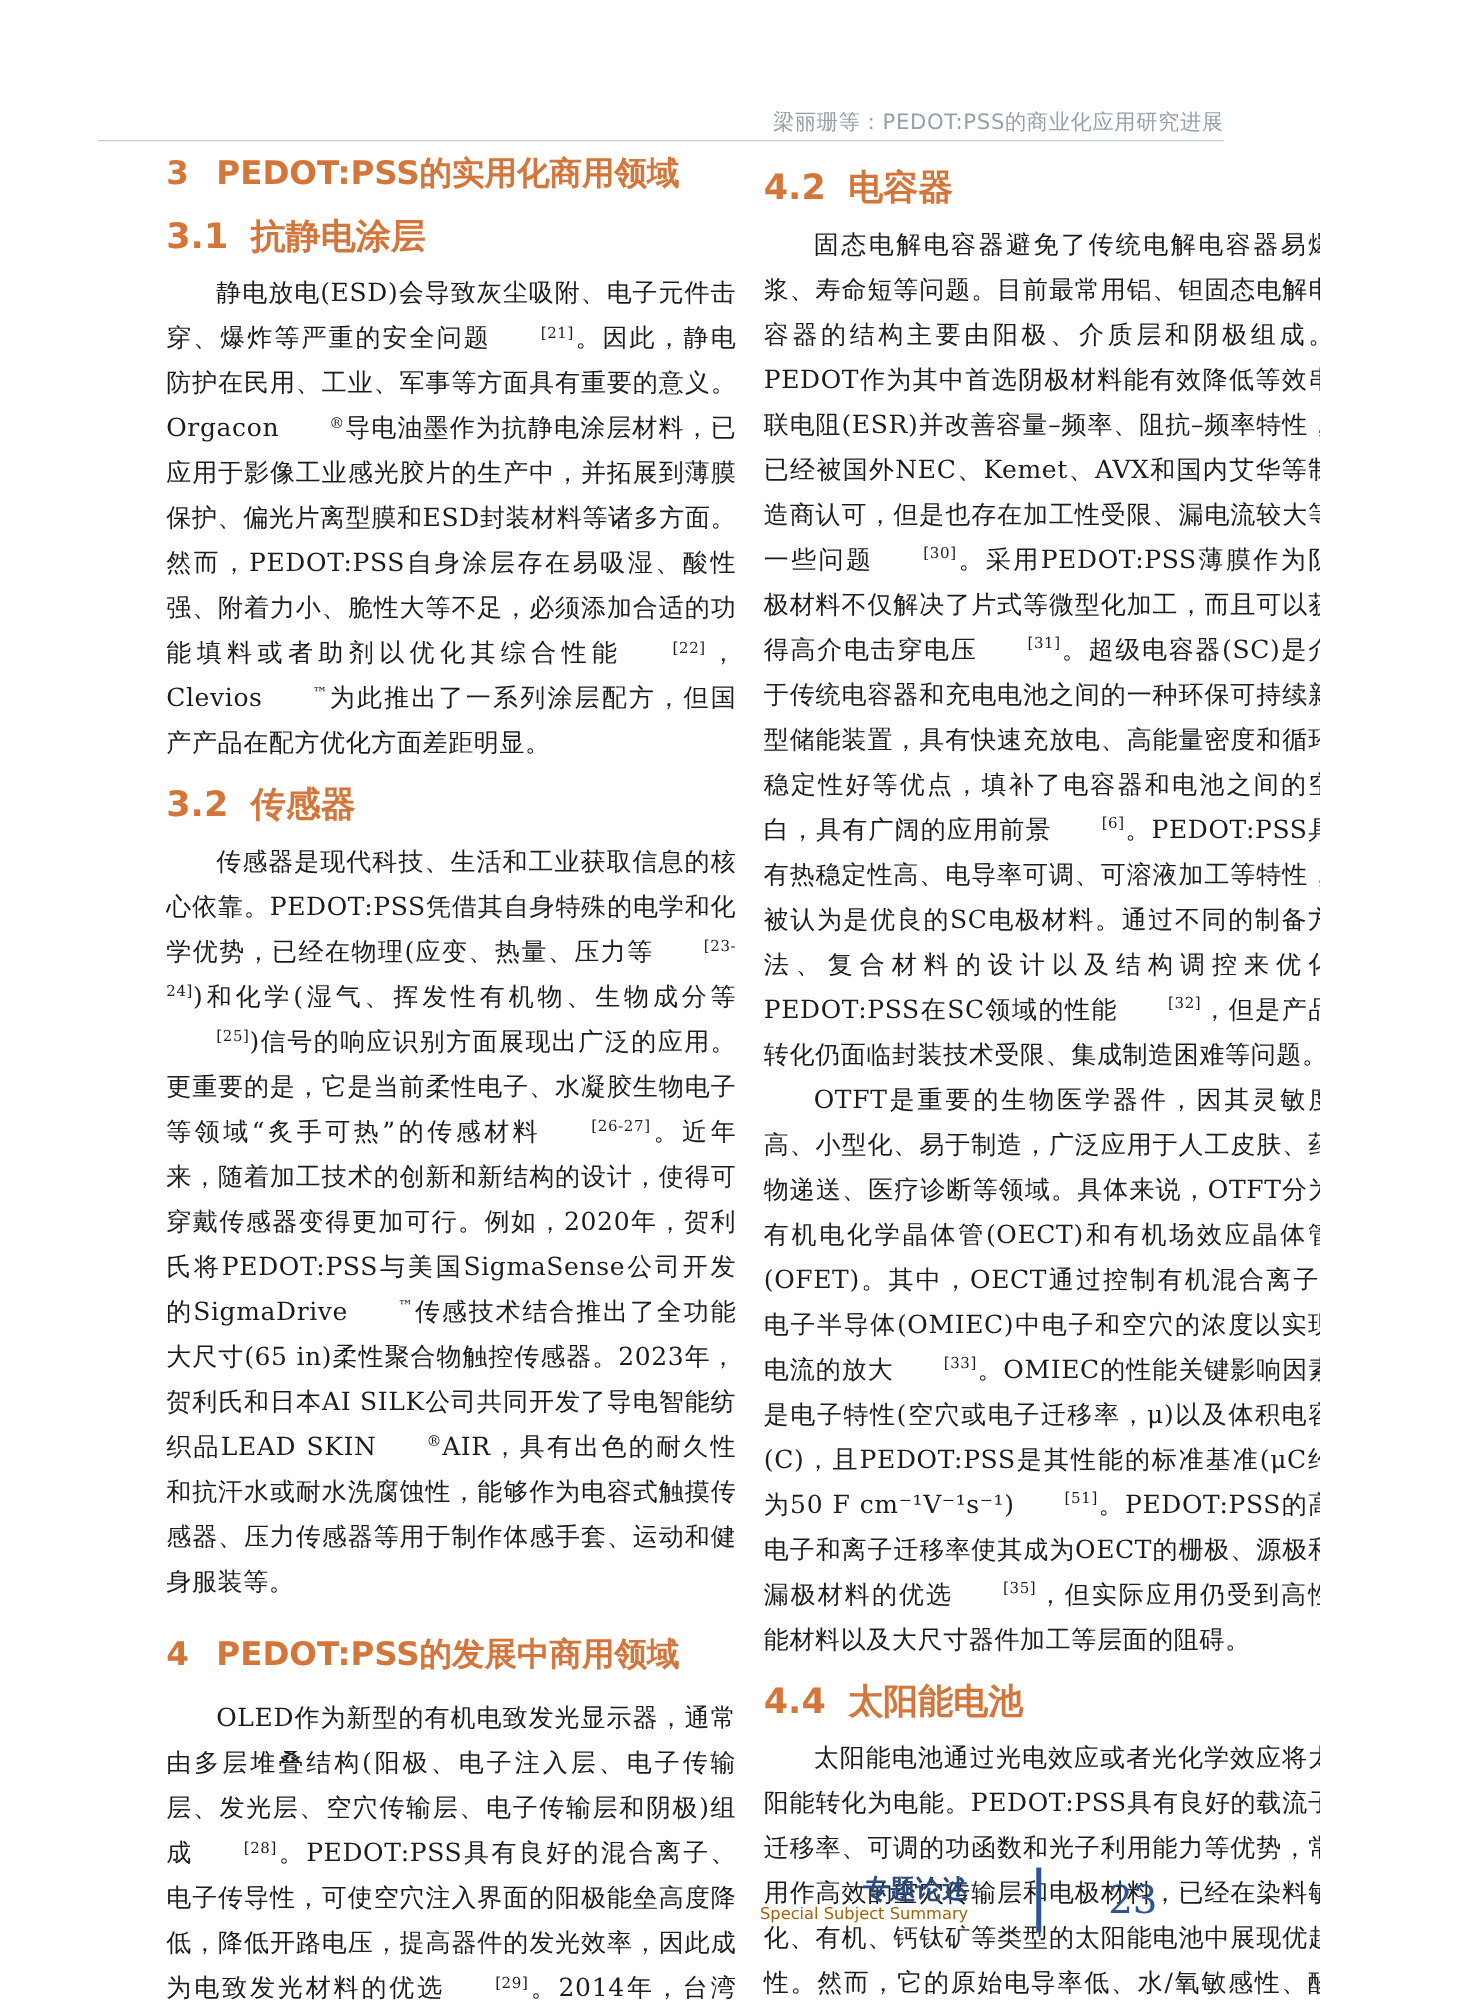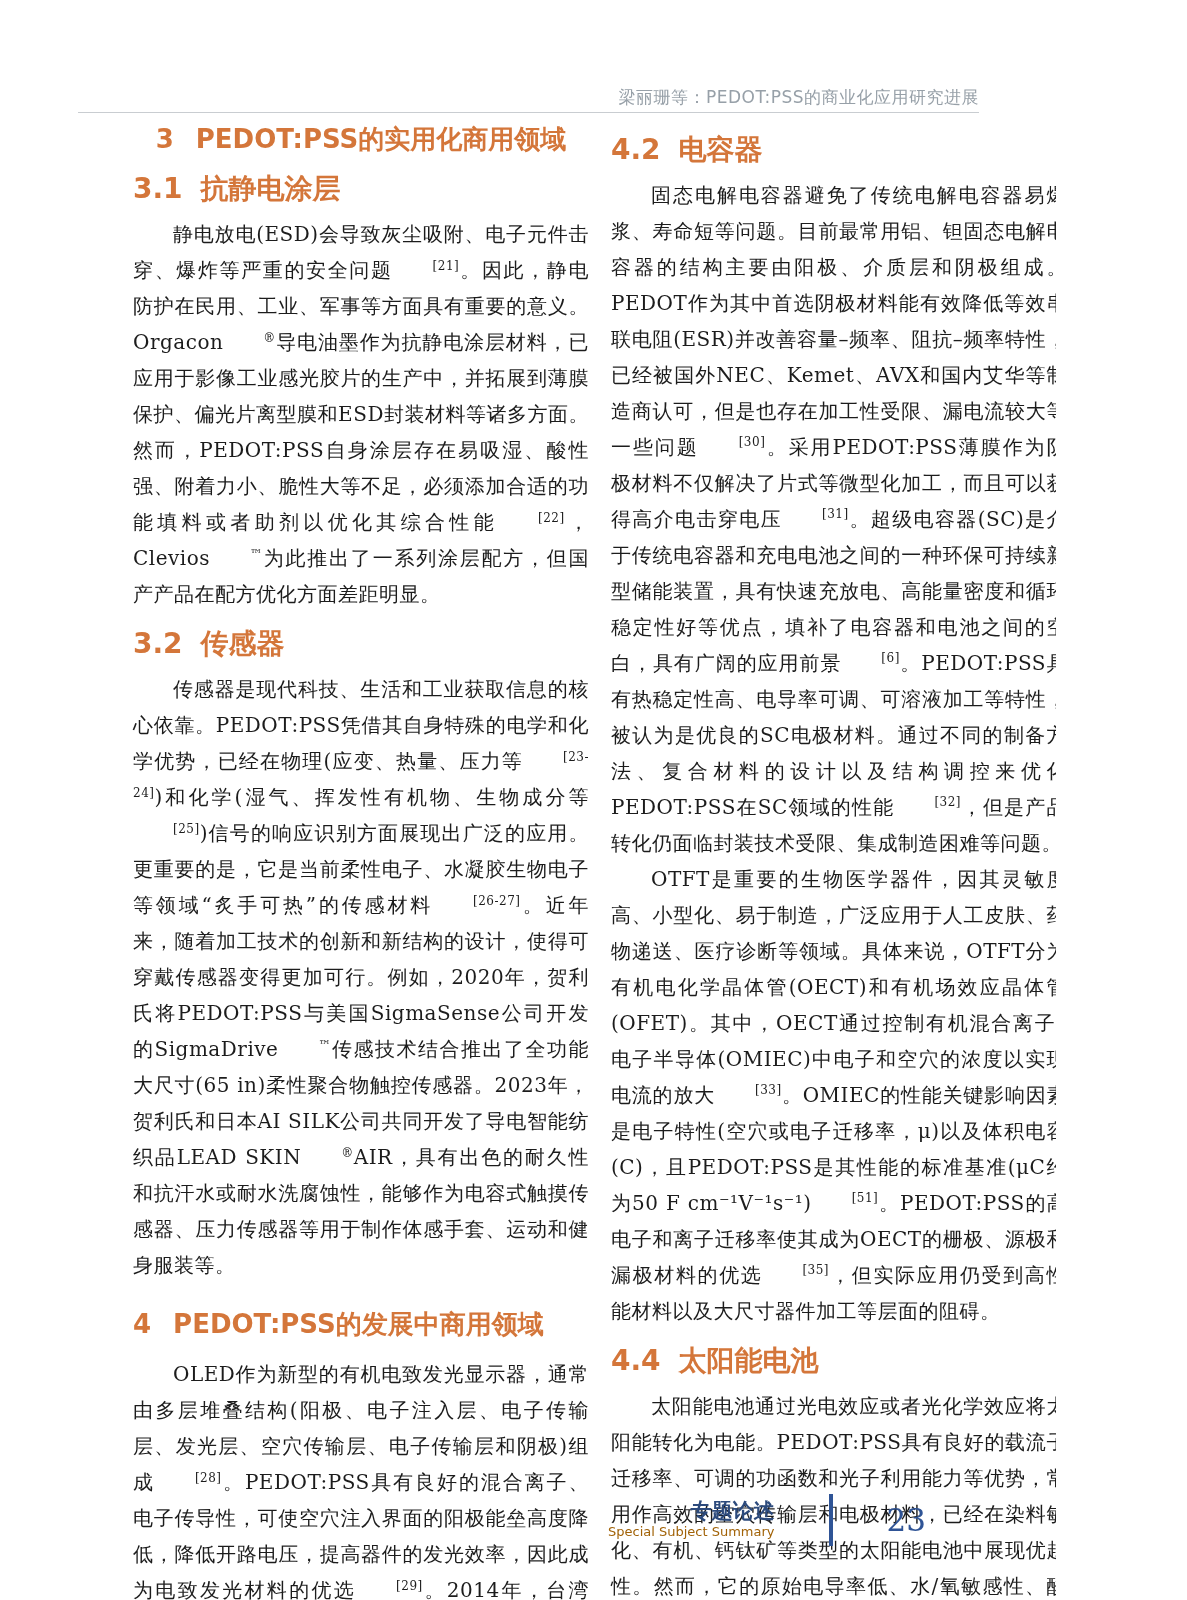--- a/index.html
+++ b/index.html
@@ -42,21 +42,21 @@
     color:#d4763a;font-size:26px;font-weight:bold;
     margin:26px 0 16px 0;line-height:1.2;
   }
   h2.sec .num{margin-right:22px;}
   h3.subsec{
     font-family:"DejaVu Sans","Liberation Sans",sans-serif;
     color:#d4763a;font-size:28px;font-weight:bold;
     margin:14px 0 10px 0;line-height:1.25;
   }
   h3.subsec .num{margin-right:18px;}
-  h2.first{margin-top:6px;text-align:center;}
+  h2.first{margin-top:6px;}
   
   .footer{
     position:absolute;right:130px;top:1494px;
     display:flex;align-items:center;gap:44px;
   }
   .footer-labels{text-align:right;margin-right:10px;}
   .footer-cn{
     font-family:"DejaVu Sans","Liberation Sans",sans-serif;
     font-size:21px;font-weight:bold;color:#2c4a7c;line-height:1.15;
   }

